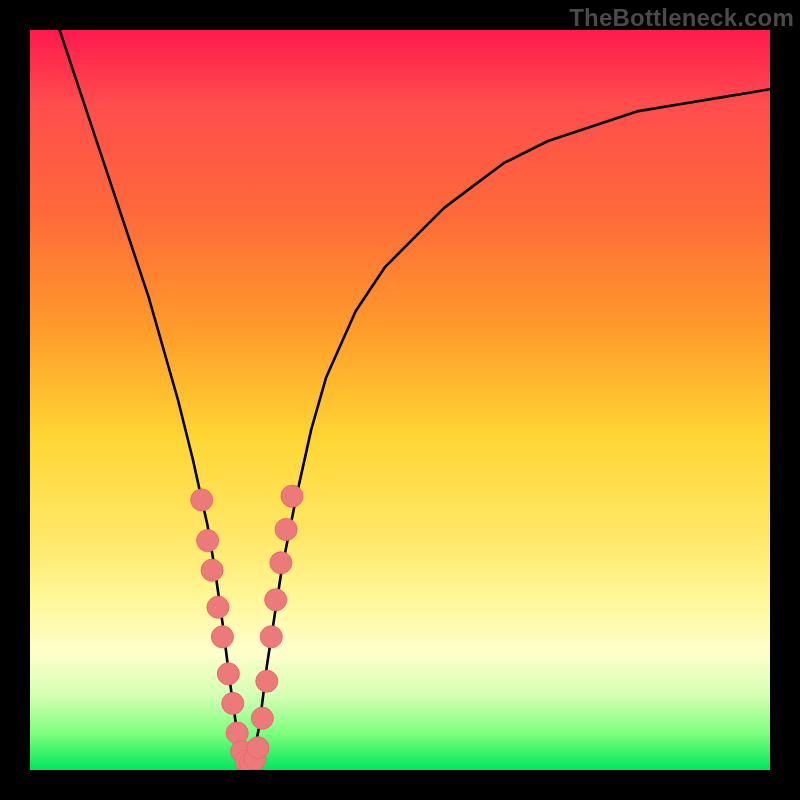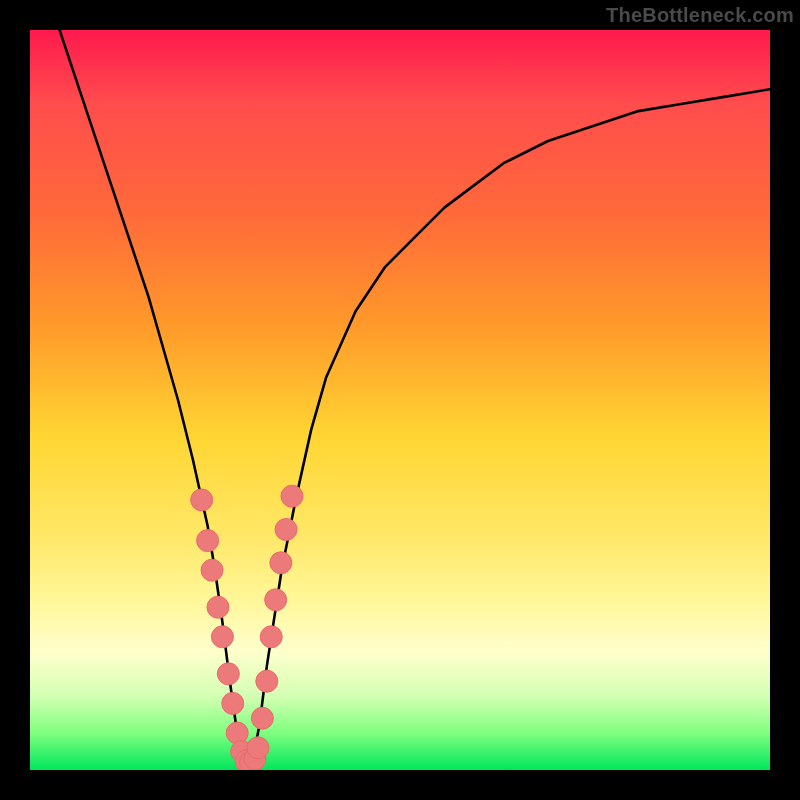--- a/index.html
+++ b/index.html
@@ -35,21 +35,21 @@
       #ffffcc 84%,
       #d4ffb3 90%,
       #7fff7f 95%,
       #00e65c 100%);
   }
   .watermark {
     position: absolute;
     top: 4px;
     right: 6px;
     font-family: Arial, Helvetica, sans-serif;
-    font-size: 20px;
+    font-size: 24px;
     font-weight: 600;
     color: #4a4a4a;
     letter-spacing: 0.2px;
     user-select: none;
   }
   svg.curve-layer {
     position: absolute;
     left: 0;
     top: 0;
     width: 740px;

